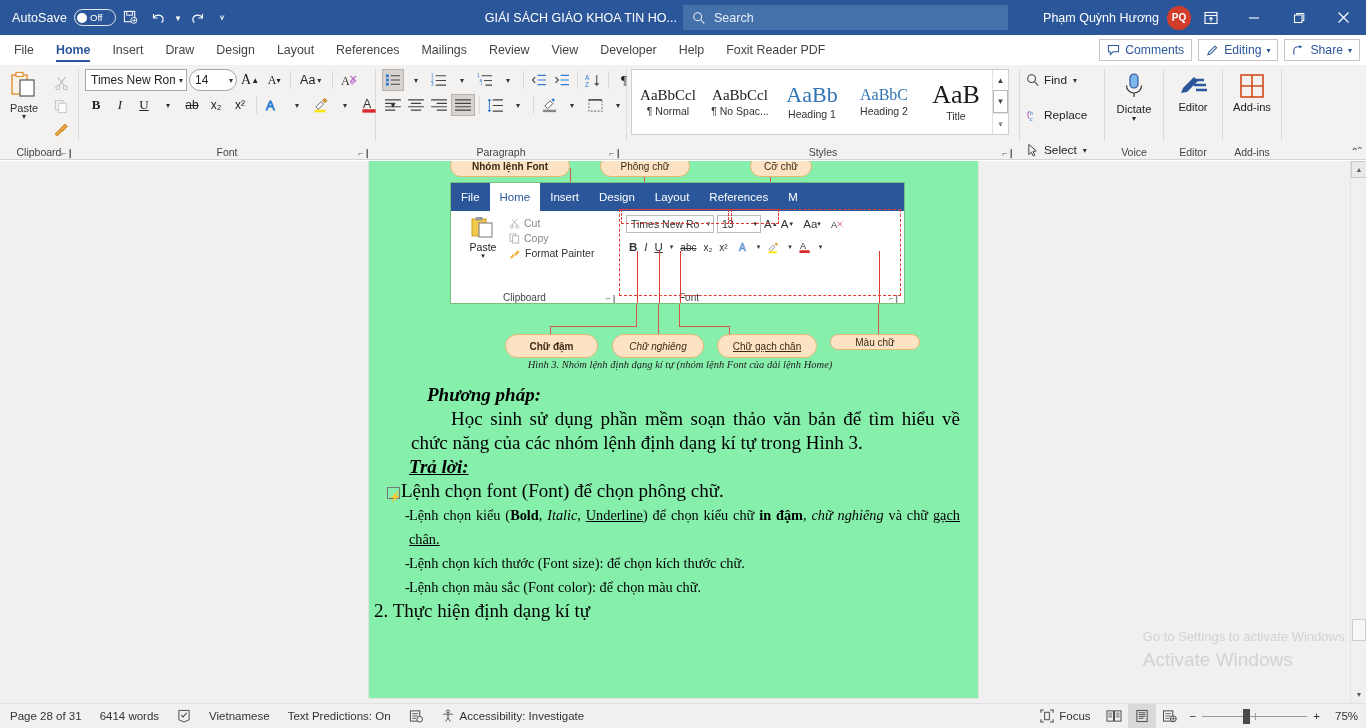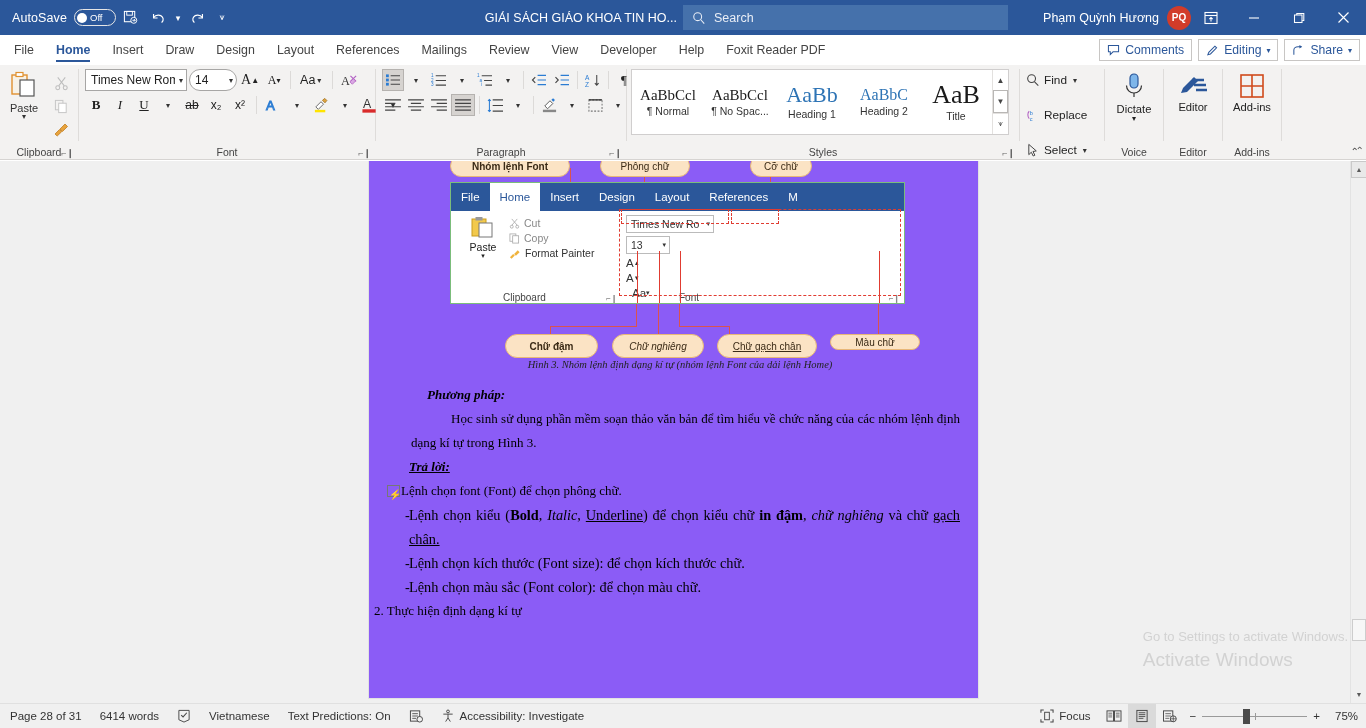--- a/index.html
+++ b/index.html
@@ -170,21 +170,21 @@
     position: absolute; right: 7px; bottom: 2px; font-size: 10px; color: #444;
   }
 
   
   #docarea {
     position: absolute; left: 0; top: 161px; right: 0; bottom: 25px;
     background: #f0f0f0; overflow: hidden;
   }
   #page {
     position: absolute; left: 369px; top: 0px; width: 609px; height: 537px;
-    background: #8b5cf6; box-shadow: 0 0 0 1px #e2e2e2;
+    background: #86efac; box-shadow: 0 0 0 1px #e2e2e2;
   }
   
   #figure { position: absolute; left: 71px; top: 0px; width: 480px; height: 213px; }
   .callout {
     position: absolute; background: #fbe3c4; border: 1px solid #e8b778; border-radius: 12px;
     font-size: 10px; color: #3a2a16; display: flex; align-items: center; justify-content: center;
     font-family: "Liberation Sans", sans-serif;
   }
   .call-line { position: absolute; background: #d9534f; }
   #fig-ribbon {
@@ -198,40 +198,40 @@
     display: flex; align-items: center; padding: 0 10px; font-size: 11.5px; color: #fff;
   }
   .fig-tab.active { background: #fff; color: #2b579a; }
   #fig-body { position: relative; height: 94px; background: #fff; }
   .fig-paste { position: absolute; left: 6px; top: 4px; width: 52px;
     display: flex; flex-direction: column; align-items: center; }
   .fig-clip-items { position: absolute; left: 58px; top: 6px; display: flex; flex-direction: column; gap: 3px; }
   .fig-clip-item { display: flex; align-items: center; gap: 4px; font-size: 10.5px; color: #888; }
   .fig-clip-item.on { color: #333; }
   .fig-font-area { position: absolute; left: 175px; top: 4px; }
-  .fig-fr { display: flex; align-items: flex-start; gap: 3px; flex-direction: column; }
+  .fig-fr { display: flex; align-items: center; gap: 3px; }
   .fig-fr.r2 { margin-top: 7px; padding-left: 3px; gap: 7px; }
   .fig-combo { height: 18px; border: 1px solid #bbb; display: flex; align-items: center;
     padding: 0 3px 0 4px; font-size: 10.5px; color: #333; }
   .fig-btn { font-size: 11.5px; color: #333; display: flex; align-items: center; }
   .fig-grplbl { position: absolute; bottom: 2px; font-size: 10px; color: #444; }
   .dash-red { position: absolute; border: 1.3px dashed #e03c31; }
   .red-line { position: absolute; background: #e03c31; }
   .fig-caption {
     position: absolute; left: 0; top: 198px; width: 480px; text-align: center;
     font-family: "Liberation Serif", serif; font-style: italic; font-size: 10.5px; color: #222;
   }
 
   
   #bodytext {
     position: absolute; left: 0px; top: 222px; width: 609px;
     font-family: "Liberation Serif", serif; color: #000;
   }
   .p {
-    font-size: 13px; line-height: 24px; padding: 0 18px 0 18px;
+    font-size: 19px; line-height: 24px; padding: 0 18px 0 18px;
   }
   .p.ind { text-indent: 40px; }
   .p.just { text-align: justify; padding-left: 42px; }
   .p.bi { font-weight: bold; font-style: italic; }
   .li { display: flex; padding: 0 18px 0 18px; font-size: 14.3px; line-height: 24px; }
   .li .dash { width: 22px; flex: none; padding-left: 18px; }
   .li .ltxt { flex: 1; text-align: justify; }
   .ital { font-style: italic; }
   .bold { font-weight: bold; }
   .uline { text-decoration: underline; }

